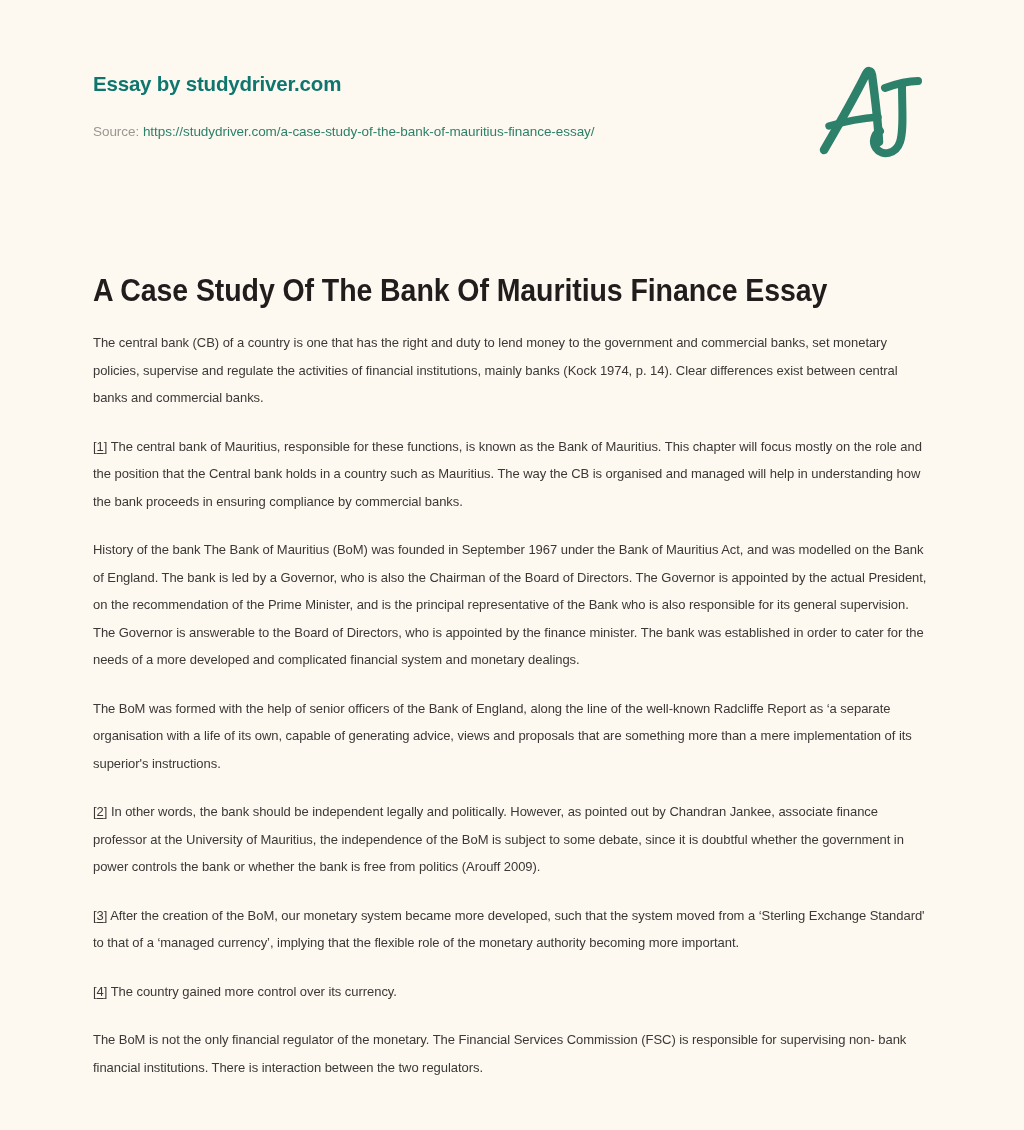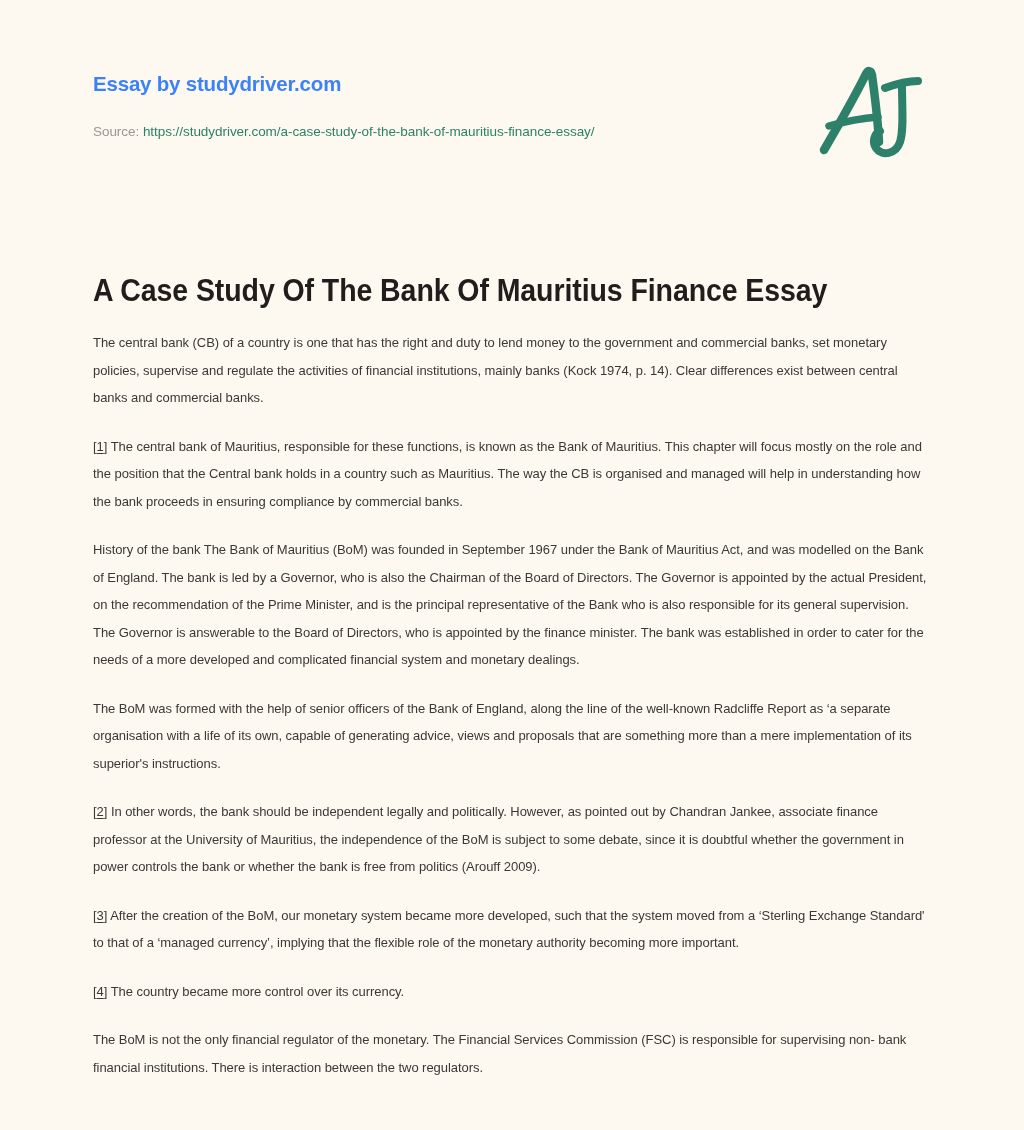--- a/index.html
+++ b/index.html
@@ -22,21 +22,21 @@
     left: 0;
     width: 1024px;
     height: 200px;
   }
   .brand-line {
     position: absolute;
     left: 93px;
     top: 72px;
     font-size: 20.5px;
     font-weight: bold;
-    color: #3b82f6;
+    color: #0f766e;
     letter-spacing: -0.2px;
     white-space: nowrap;
   }
   .source-line {
     position: absolute;
     left: 93px;
     top: 124px;
     font-size: 13.5px;
     white-space: nowrap;
     letter-spacing: -0.05px;
@@ -146,19 +146,19 @@
   <p class="para">
     <a class="ref" href="#">[<span class="num">2</span>]</a>
     <span>In other words, the bank should be independent legally and politically. However, as pointed out by Chandran Jankee, associate finance professor at the University of Mauritius, the independence of the BoM is subject to some debate, since it is doubtful whether the government in power controls the bank or whether the bank is free from politics (Arouff 2009).</span>
   </p>
   <p class="para">
     <a class="ref" href="#">[<span class="num">3</span>]</a>
     <span>After the creation of the BoM, our monetary system became more developed, such that the system moved from a ‘Sterling Exchange Standard' to that of a ‘managed currency’, implying that the flexible role of the monetary authority becoming more important.</span>
   </p>
   <p class="para">
     <a class="ref" href="#">[<span class="num">4</span>]</a>
-    <span>The country became more control over its currency.</span>
+    <span>The country gained more control over its currency.</span>
   </p>
   <p class="para">
     <span>The BoM is not the only financial regulator of the monetary. The Financial Services Commission (FSC) is responsible for supervising non- bank financial institutions. There is interaction between the two regulators.</span>
   </p>
 
 </div>
 
 </body></html>

